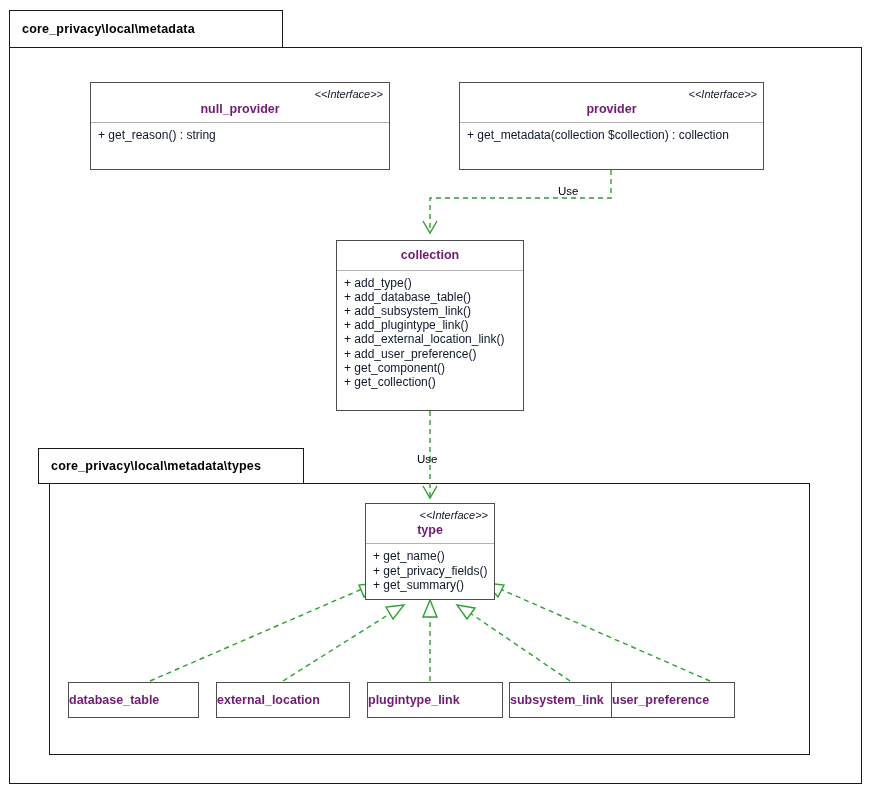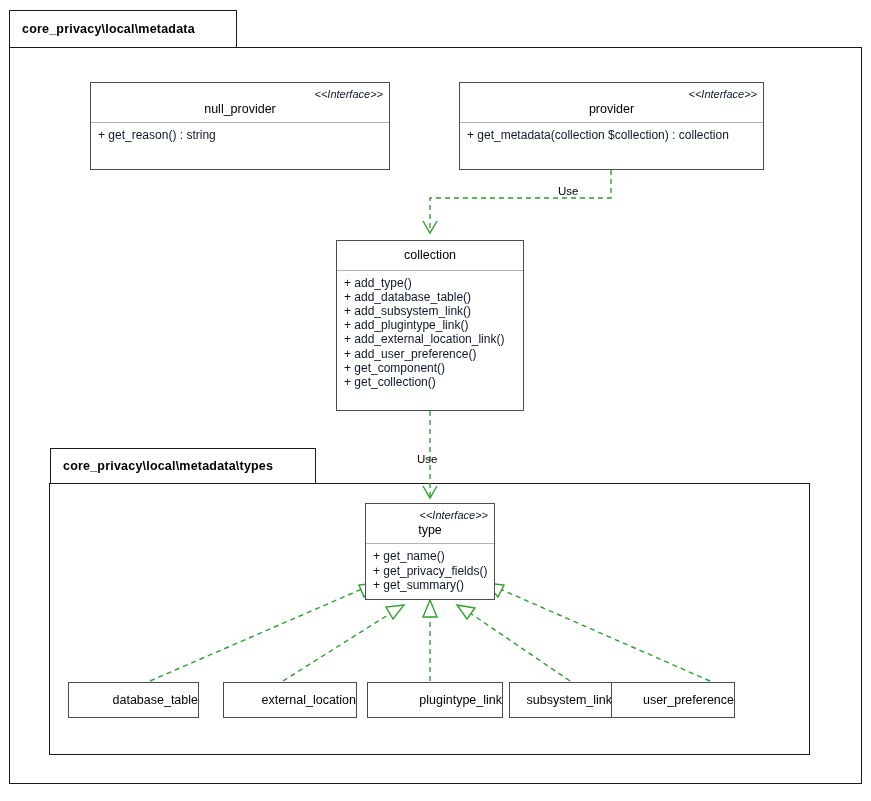--- a/index.html
+++ b/index.html
@@ -56,44 +56,44 @@
   }
   .stereo {
     display: block;
     font-style: italic;
     font-size: 11px;
     color: #0f172a;
     text-align: right;
   }
   .cname {
     display: block;
-    font-weight: normal;
+    font-weight: bold;
     font-size: 12.5px;
-    color: #000000;
+    color: #701a75;
   }
   .cls-sep {
     height: 1px;
     background: #b3b3b3;
     width: 100%;
   }
   .cls-body {
     padding: 5px 7px 6px 7px;
   }
   .member {
     font-size: 12px;
     line-height: 14.2px;
     white-space: nowrap;
     color: #0f172a;
   }
 
   
   .cls-simple {
     display: flex;
     align-items: center;
-    justify-content: flex-end;
+    justify-content: flex-start;
   }
   .cls-simple .cname {
     font-size: 12.5px;
   }
 
   
   svg.edges {
     position: absolute;
     left: 0;
     top: 0;
@@ -127,26 +127,26 @@
     background: transparent;
     z-index: 2;
     white-space: nowrap;
   }
 </style>
 </head>
 <body>
 
 <div id="canvas">
 
-  <div class="pkg-tab" style="left:9px; top:10px; width:228px; height:38px;">
+  <div class="pkg-tab" style="left:9px; top:10px; width:274px; height:38px;">
     <span>core_privacy\local\metadata</span>
   </div>
   <div class="pkg-frame" style="left:9px; top:47px; width:853px; height:737px;"></div>
 
-  <div class="pkg-tab" style="left:50px; top:448px; width:266px; height:36px;">
+  <div class="pkg-tab" style="left:38px; top:448px; width:266px; height:36px;">
     <span>core_privacy\local\metadata\types</span>
   </div>
   <div class="pkg-frame" style="left:49px; top:483px; width:761px; height:272px;"></div>
 
   <svg class="edges" viewBox="0 0 871 801" xmlns="http://www.w3.org/2000/svg">
 
     <g>
       <path class="edge-line" d="M611,170 L611,198 L430,198 L430,232"></path>
       <path class="arrow-open" d="M423,221 L430,233 L437,221"></path>
     </g>
@@ -234,21 +234,21 @@
       <div class="member">+ get_name()</div>
       <div class="member">+ get_privacy_fields()</div>
       <div class="member">+ get_summary()</div>
     </div>
   </div>
 
   <div class="cls cls-simple" style="left:68px; top:682px; width:131px; height:36px;">
     <span class="cname">database_table</span>
   </div>
 
-  <div class="cls cls-simple" style="left:216px; top:682px; width:134px; height:36px;margin-left:7px;">
+  <div class="cls cls-simple" style="left:216px; top:682px; width:134px; height:36px;">
     <span class="cname">external_location</span>
   </div>
 
   <div class="cls cls-simple" style="left:367px; top:682px; width:136px; height:36px;">
     <span class="cname">plugintype_link</span>
   </div>
 
   <div class="cls cls-simple" style="left:509px; top:682px; width:104px; height:36px;">
     <span class="cname">subsystem_link</span>
   </div>

